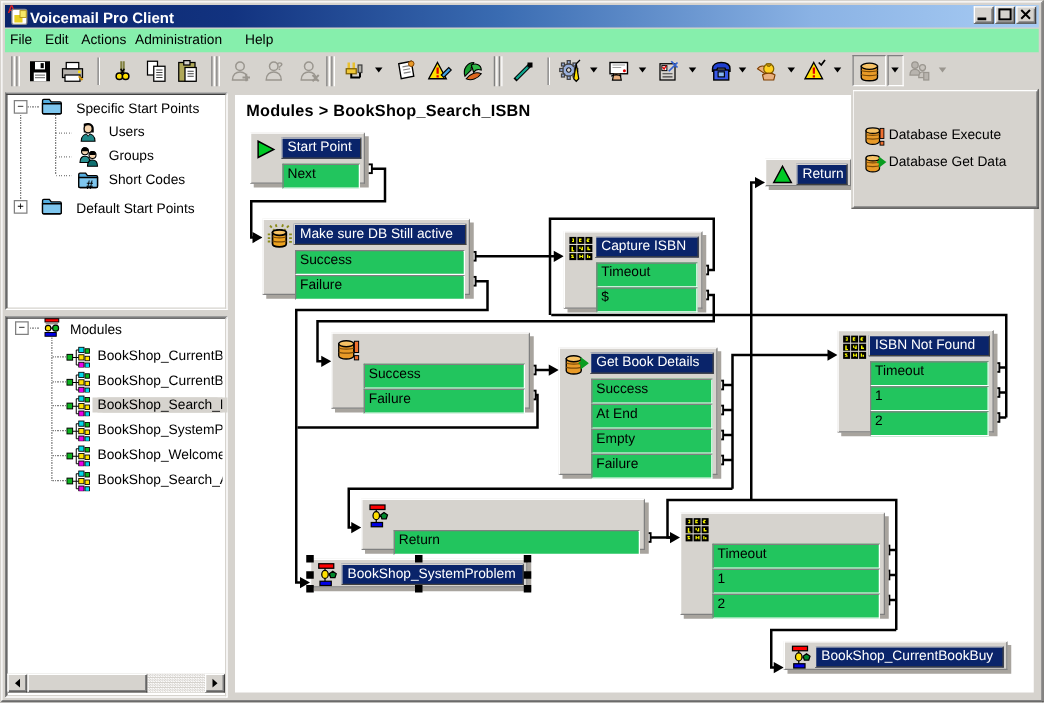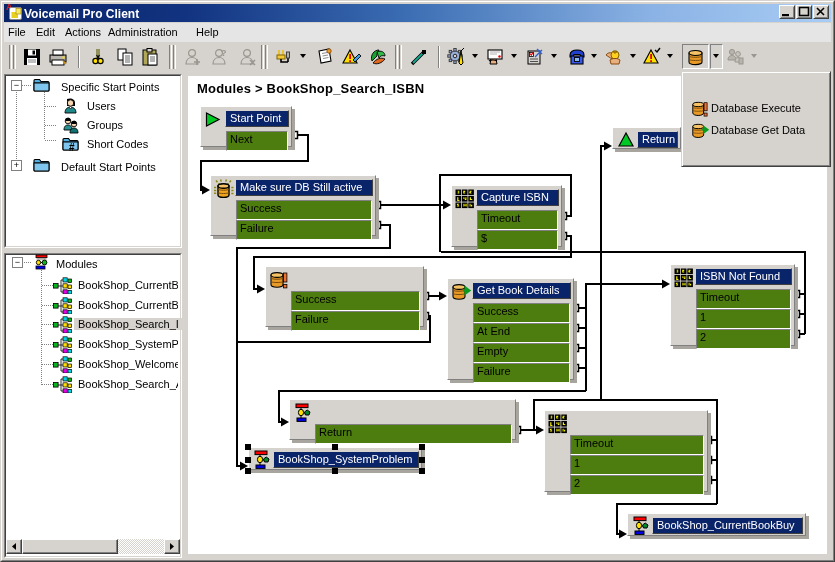--- a/index.html
+++ b/index.html
@@ -12,21 +12,21 @@
 #frame:before { content:""; position:absolute; left:0; top:0; right:0; bottom:0;
   border:1px solid; border-color:#fff #808080 #808080 #fff; }
 
 #titlebar { position:absolute; left:4px; top:4px; width:827px; height:18px;
   background:linear-gradient(90deg,#0a246a 0%,#123380 22%,#3a6cb2 48%,#8ab2e4 78%,#a8ccf4 100%); }
 #titletext { position:absolute; left:24px; top:7px; color:#fff; font-weight:bold; font-size:12px; letter-spacing:0px; }
 .winbtn { position:absolute; top:5px; width:16px; height:14px; background:#d6d3ce;
   border:1px solid; border-color:#fff #404040 #404040 #fff; box-shadow:inset 1px 1px 0 #d6d3ce, inset -1px -1px 0 #808080;
   font-size:9px; text-align:center; line-height:12px; font-weight:bold; color:#000; }
 
-#menubar { position:absolute; left:4px; top:23px; width:827px; height:19px; background:#e5e5e5; }
+#menubar { position:absolute; left:4px; top:23px; width:827px; height:19px; background:#86efac; }
 #menubar span { position:absolute; top:3px; color:#000; }
 
 #toolbar { position:absolute; left:4px; top:42px; width:827px; height:30px; background:#d6d3ce; }
 .groove { position:absolute; top:3px; width:3px; height:24px; border-left:1px solid #808080; border-right:1px solid #fff; }
 .tsep { position:absolute; top:4px; width:2px; height:22px; border-left:1px solid #808080; border-right:1px solid #fff; }
 .ticon { position:absolute; top:5px; width:20px; height:20px; }
 .tdrop { position:absolute; top:12px; width:0; height:0; border-left:3px solid transparent; border-right:3px solid transparent; border-top:4px solid #000; }
 .tdropg { border-top-color:#9a968f; }
 
 .sunken { position:absolute; background:#fff; border:1px solid; border-color:#808080 #fff #fff #808080; }
@@ -36,21 +36,21 @@
 .pmbox { position:absolute; width:11px; height:11px; background:#fff; border:1px solid #808080; font-size:9px; line-height:9px; text-align:center; color:#000; }
 .dotv { position:absolute; width:1px; background-image:repeating-linear-gradient(to bottom,#808080 0 1px,transparent 1px 2px); }
 .doth { position:absolute; height:1px; background-image:repeating-linear-gradient(to right,#808080 0 1px,transparent 1px 2px); }
 
 #canvas { position:absolute; left:188px; top:76px; width:639px; height:478px; background:#fff; overflow:hidden; }
 #canvhdr { position:absolute; left:9px; top:5px; font-weight:bold; font-size:13px; letter-spacing:0.2px; color:#000;text-align:center; }
 
 .node { position:absolute; background:#d6d3ce; border:1px solid; border-color:#fff #808080 #808080 #fff; box-shadow:3px 3px 0 0 #a8a49e; }
 .ntitle { position:absolute; left:24px; right:2px; top:3px; height:17px; background:#0a246a; color:#fff;
   border:1px solid; border-color:#d6d3ce #404040 #404040 #d6d3ce; padding:1px 0 0 4px; overflow:hidden; white-space:nowrap; }
-.nrow { position:absolute; left:25px; right:3px; height:20px; background:#4d7c0f; color:#000;
+.nrow { position:absolute; left:25px; right:3px; height:20px; background:#22c55e; color:#000;
   border:1px solid; border-color:#808080 #fff #fff #808080; padding:1px 0 0 3px; overflow:hidden; white-space:nowrap; }
 .nicon { position:absolute; left:3px; top:3px; width:20px; height:20px; }
 .handle { position:absolute; width:6px; height:6px; background:#000; }
 .mrow { position:absolute; left:53px; width:127px; height:17px; color:#000; }
 .mrow svg { position:absolute; left:0; top:0; }
 .mrow span { position:absolute; left:25px; top:2px; white-space:nowrap; overflow:hidden; max-width:100px; display:inline-block; }
 .mrow.sel span { background:#d6d3ce; box-shadow:-4px 0 0 #d6d3ce, 4px 0 0 #d6d3ce; }
 
 #ddmenu { z-index:50; position:absolute; left:681px; top:71px; width:150px; height:96px; background:#d6d3ce;
   border:1px solid; border-color:#d6d3ce #404040 #404040 #d6d3ce; box-shadow:inset 1px 1px 0 #fff, inset -1px -1px 0 #808080; }

